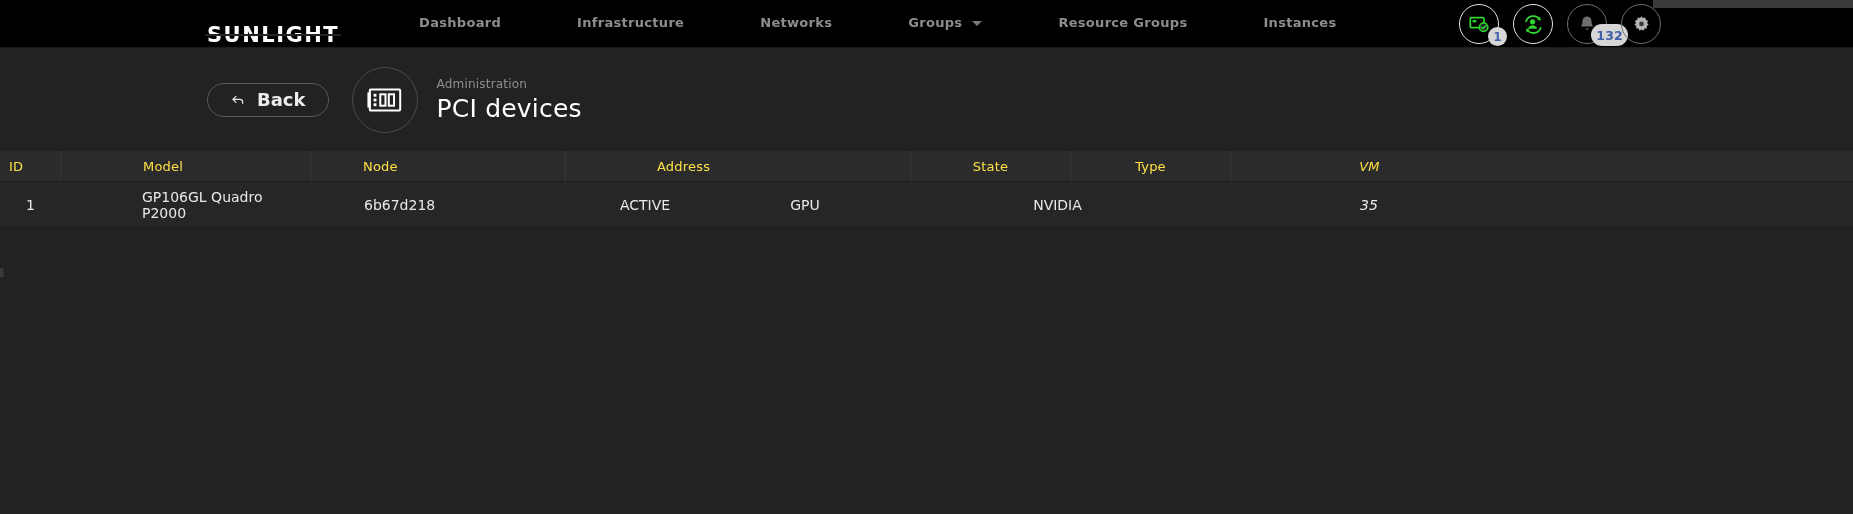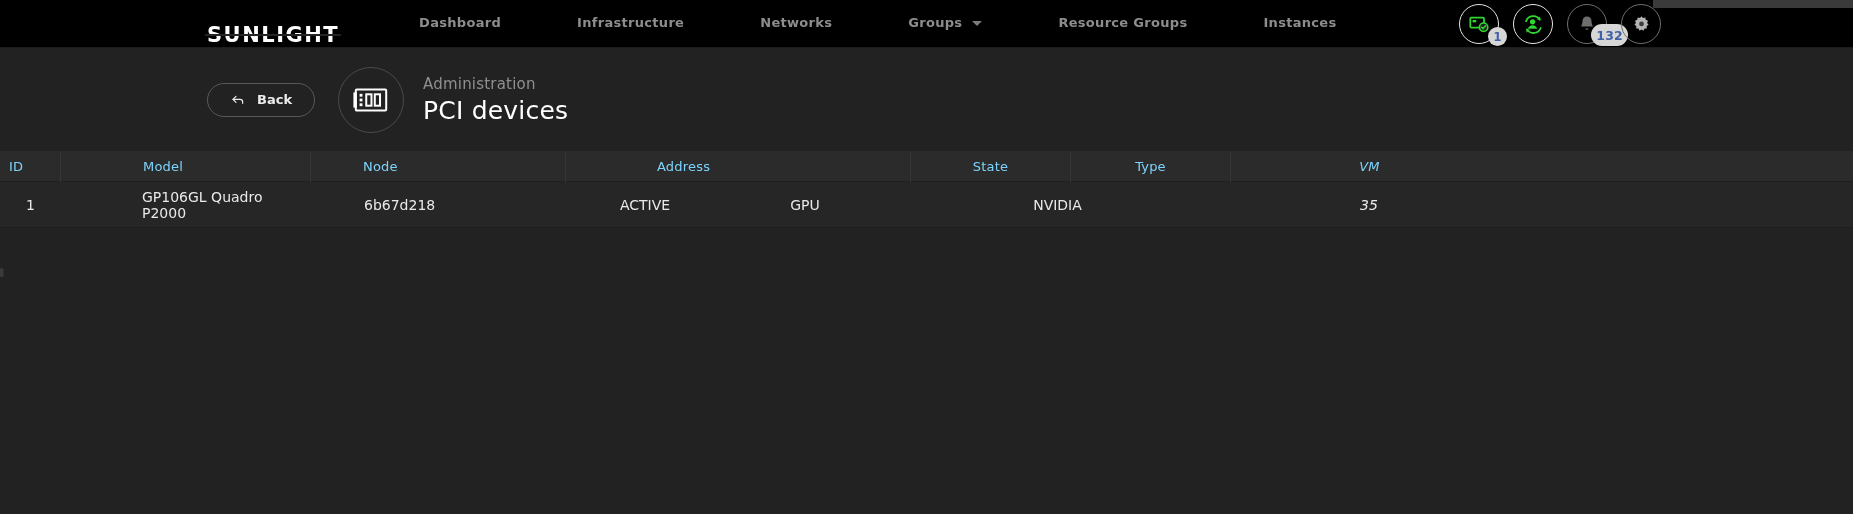--- a/index.html
+++ b/index.html
@@ -122,21 +122,21 @@
   }
   .back-btn {
     display: flex;
     align-items: center;
     gap: 11px;
     border: 1px solid #585858;
     border-radius: 21px;
     height: 34px;
     padding: 0 22px;
     color: #ececec;
-    font-size: 13px;
+    font-size: 18px;
     font-weight: 700;
     cursor: pointer;
     background: transparent;
   }
   .title-group {
     display: flex;
     align-items: center;
     margin-left: 23px;
   }
   .title-icon {
@@ -144,42 +144,42 @@
     border-radius: 50%;
     border: 1px solid #4a4a4a;
     display: flex;
     align-items: center;
     justify-content: center;
     flex: none;
   }
   .title-text { margin-left: 19px; }
   .eyebrow {
     color: #8f8f8f;
-    font-size: 15px;
+    font-size: 12px;
     letter-spacing: .2px;
     margin-bottom: 3px;
   }
   .page-title {
     color: #ffffff;
     font-size: 25px;
     font-weight: 400;
     letter-spacing: .2px;
   }
 
   
   .table { width: 100%; }
   .thead {
     display: flex;
     background: #2b2b2b;
     height: 31px;
     align-items: center;
     border-bottom: 1px solid #1f1f1f;
   }
   .thead .cell {
-    color: #7dd3fc;
+    color: #fde047;
     font-size: 13px;
     letter-spacing: .2px;
     border-left: 1px solid #363636;
     height: 31px;
     display: flex;
     align-items: center;
   }
   .thead .cell:first-child { border-left: none; }
   .trow {
     display: flex;

